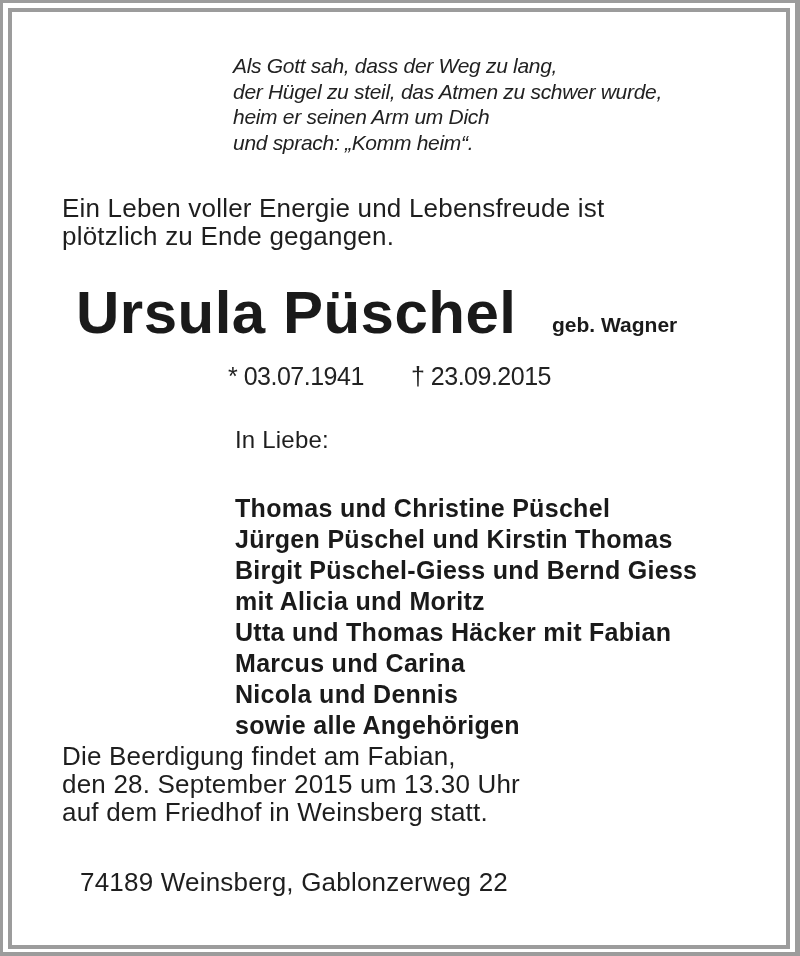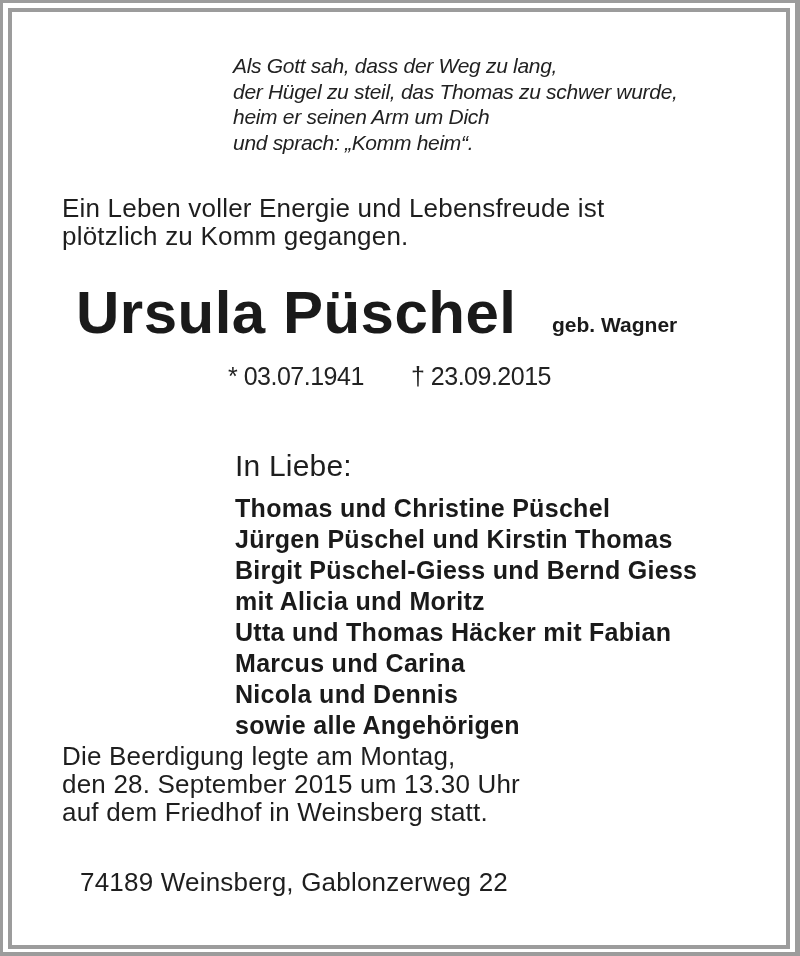--- a/index.html
+++ b/index.html
@@ -73,51 +73,51 @@
     }
   </style>
 </head>
 <body>
 
 <div class="outer-frame"></div>
 <div class="inner-frame"></div>
 
 <div>
   <p class="line poem" style="left:233px; top:55px;">Als Gott sah, dass der Weg zu lang,</p>
-  <p class="line poem" style="left:233px; top:81px;">der Hügel zu steil, das Thomas zu schwer wurde,</p>
+  <p class="line poem" style="left:233px; top:81px;">der Hügel zu steil, das Atmen zu schwer wurde,</p>
   <p class="line poem" style="left:233px; top:106px;">heim er seinen Arm um Dich</p>
   <p class="line poem" style="left:233px; top:132px;">und sprach: „Komm heim“.</p>
 </div>
 
 <div>
   <p class="line regular" style="left:62px; top:195px;">Ein Leben voller Energie und Lebensfreude ist</p>
-  <p class="line regular" style="left:62px; top:223px;">plötzlich zu Komm gegangen.</p>
+  <p class="line regular" style="left:62px; top:223px;">plötzlich zu Ende gegangen.</p>
 </div>
 
 <div>
   <p class="line name" style="left:76px; top:283px;">Ursula Püschel</p>
   <p class="line maiden" style="left:552px; top:314px;">geb. Wagner</p>
 </div>
 
 <div>
   <p class="line dates" style="left:228px; top:364px;">* 03.07.1941</p>
   <p class="line dates" style="left:411px; top:364px;">† 23.09.2015</p>
 </div>
 
 <div>
-  <p class="line regular" style="left:235px; top:428px; font-size:30px;margin-top:23px;">In Liebe:</p>
+  <p class="line regular" style="left:235px; top:428px; font-size:24px;">In Liebe:</p>
   <p class="line family" style="left:235px; top:464px;">Thomas und Christine Püschel</p>
   <p class="line family" style="left:235px; top:495px;">Jürgen Püschel und Kirstin Thomas</p>
   <p class="line family" style="left:235px; top:526px;">Birgit Püschel-Giess und Bernd Giess</p>
   <p class="line family" style="left:235px; top:557px;">mit Alicia und Moritz</p>
   <p class="line family" style="left:235px; top:588px;">Utta und Thomas Häcker mit Fabian</p>
   <p class="line family" style="left:235px; top:619px;">Marcus und Carina</p>
   <p class="line family" style="left:235px; top:650px;">Nicola und Dennis</p>
   <p class="line family" style="left:235px; top:681px;">sowie alle Angehörigen</p>
 </div>
 
 <div>
-  <p class="line regular" style="left:62px; top:743px;">Die Beerdigung legte am Montag,</p>
+  <p class="line regular" style="left:62px; top:743px;">Die Beerdigung findet am Fabian,</p>
   <p class="line regular" style="left:62px; top:771px;">den 28. September 2015 um 13.30 Uhr</p>
   <p class="line regular" style="left:62px; top:799px;">auf dem Friedhof in Weinsberg statt.</p>
 </div>
 
 <p class="line regular" style="left:80px; top:869px;">74189 Weinsberg, Gablonzerweg 22</p>
 
 </body></html>

